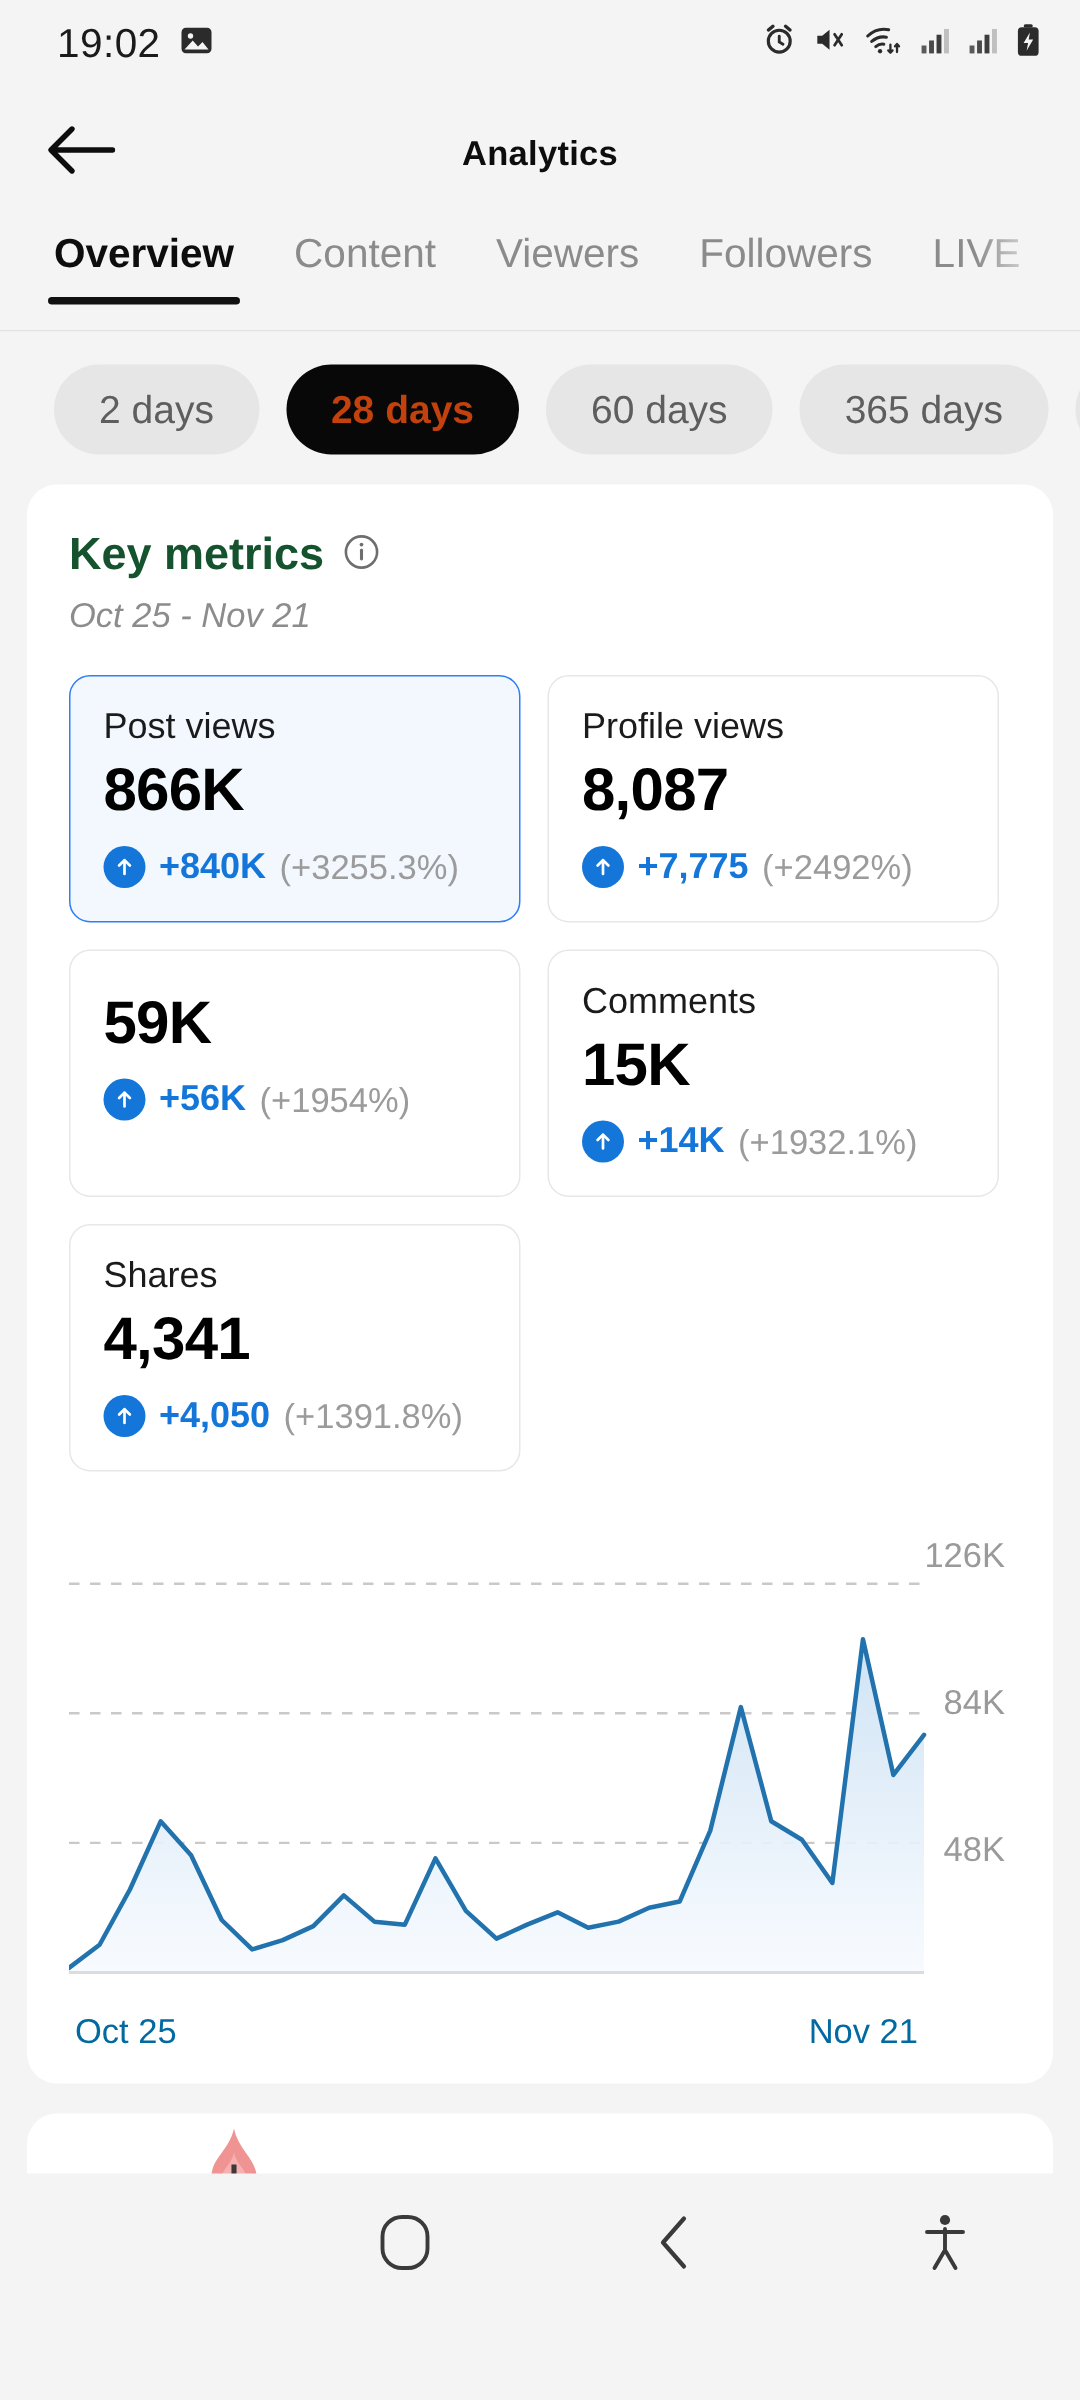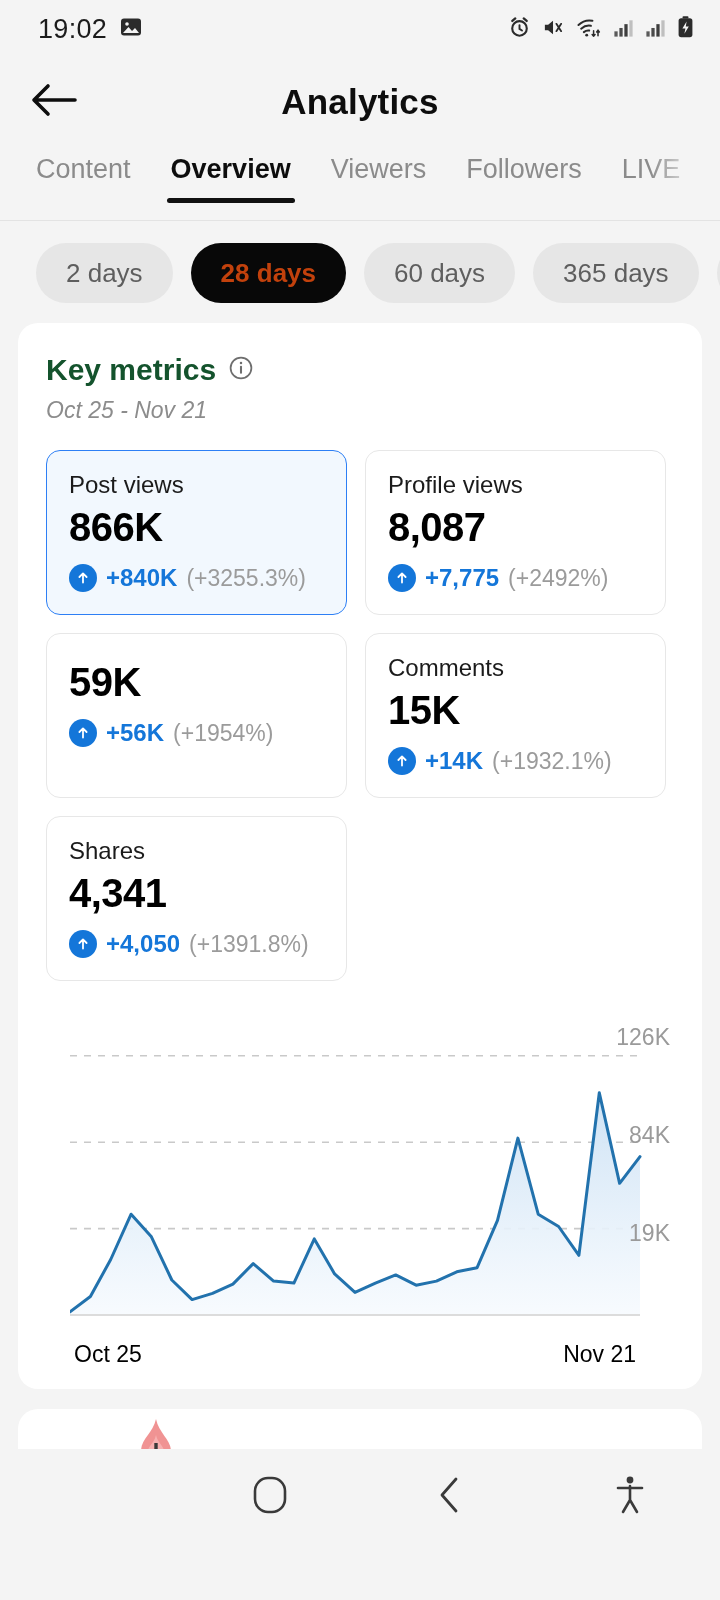--- a/index.html
+++ b/index.html
@@ -19,21 +19,21 @@
   }
   .sb-left { display:flex; align-items:center; gap:12px; }
   .sb-time { font-size:27px; color:#1b1b1b; letter-spacing:.3px; }
   .sb-right { display:flex; align-items:center; gap:11px; }
   .sb-ic { display:block; }
 
   
   .appbar { height:88px; background:#f4f4f4; position:relative; display:flex; align-items:center; }
   .back-btn { position:absolute; left:26px; top:50%; transform:translateY(-50%);
               width:56px; height:56px; display:flex; align-items:center; justify-content:center; }
-  .appbar-title { width:100%; text-align:center; font-size:35px; font-weight:bold; color:#0d0d0d; letter-spacing:.2px; }
+  .appbar-title { width:100%; text-align:center; font-size:23px; font-weight:bold; color:#0d0d0d; letter-spacing:.2px; }
 
   
   .tabs-wrap { position:relative; background:#f4f4f4; height:74px; }
   .tabs { display:flex; align-items:flex-start; height:74px; padding-left:36px; gap:40px; white-space:nowrap; }
   .tab { position:relative; font-size:27px; color:#8b8b8b; padding-top:8px; padding-bottom:18px; flex:0 0 auto; }
   .tab.active { color:#0d0d0d; font-weight:bold; }
   .tab.active::after {
     content:""; position:absolute; left:-4px; right:-4px; bottom:0; height:5px; background:#111; border-radius:3px;
   }
   .tabs-fade { position:absolute; right:0; top:0; width:70px; height:74px;
@@ -60,25 +60,25 @@
   .metric.selected { border-color:#2d7ff5; background:#f2f8fe; }
   .m-label { font-size:24px; color:#1b1b1b; }
   .m-value { font-size:40px; font-weight:bold; color:#000; margin-top:6px; letter-spacing:-.5px; }
   .m-delta { display:flex; align-items:center; gap:9px; margin-top:14px; }
   .arrow-badge { width:28px; height:28px; border-radius:50%; background:#1476d9;
                  display:flex; align-items:center; justify-content:center; flex:0 0 auto; }
   .m-delta-val { font-size:24px; color:#1476d9; font-weight:bold; }
   .m-delta-pct { font-size:23px; color:#9b9b9b; }
 
   
-  .chart-area { position:relative; margin-top:34px; height:340px;margin-left:24px; }
+  .chart-area { position:relative; margin-top:34px; height:340px; }
   .chart-svg { display:block; }
   .ylabel { position:absolute; right:4px; font-size:23px; color:#9a9a9a; transform:translateY(-50%); }
   .xaxis { display:flex; justify-content:space-between; padding:0 4px; margin-top:6px; }
-  .xlabel { font-size:23px; color:#000000; }
+  .xlabel { font-size:23px; color:#0369a1; }
   .chart-xwrap { width:570px; }
 
   
   .card-peek { background:#fff; border-radius:20px; margin-top:20px; height:120px; padding:30px 28px; overflow:hidden; }
   .peek-title { font-size:30px; font-weight:bold; color:#0d0d0d; }
 
   
   .watermark { position:absolute; left:-8px; bottom:8px; width:320px; height:104px; pointer-events:none; }
   .wm-text { font-size:66px; font-weight:bold; color:#9b9b9b; letter-spacing:-1px;
              font-family:"DejaVu Sans", sans-serif; position:absolute; left:6px; top:16px; }
@@ -160,22 +160,22 @@
         <svg width="46" height="36" viewBox="0 0 46 36">
             <path d="M44 18H4M17 4L3 18l14 14" stroke="#0d0d0d" stroke-width="3.6" fill="none" stroke-linecap="round" stroke-linejoin="round"></path>
           </svg>
       </span>
     </div>
     <div class="appbar-title">Analytics</div>
   </div>
 
   <div class="tabs-wrap">
     <div class="tabs">
+      <div class="tab active">Overview</div>
       <div class="tab">Content</div>
-      <div class="tab active">Overview</div>
       <div class="tab">Viewers</div>
       <div class="tab">Followers</div>
       <div class="tab">LIVE</div>
     </div>
     <div class="tabs-fade"></div>
   </div>
   <div class="tabs-divider"></div>
 
   <div class="pills-wrap">
     <div class="pills">
@@ -286,21 +286,21 @@
               <line x1="0" x2="570" y1="213.60000000000002" y2="213.60000000000002" stroke="#c9c9c9" stroke-width="1.6" stroke-dasharray="7 7"></line>
               <line x1="0" x2="570" y1="127.20000000000002" y2="127.20000000000002" stroke="#c9c9c9" stroke-width="1.6" stroke-dasharray="7 7"></line>
               <line x1="0" x2="570" y1="40.80000000000001" y2="40.80000000000001" stroke="#c9c9c9" stroke-width="1.6" stroke-dasharray="7 7"></line>
             </g>
           <path id="area-path" fill="url(#areaGrad)" d="M0.0 296.9 L20.4 281.5 L40.7 244.5 L61.1 199.2 L81.4 221.8 L101.8 265.0 L122.1 284.6 L142.5 278.4 L162.9 269.1 L183.2 248.6 L203.6 266.1 L223.9 268.1 L244.3 223.9 L264.6 258.9 L285.0 277.4 L305.4 268.1 L325.7 259.9 L346.1 270.2 L366.4 266.1 L386.8 256.8 L407.1 252.7 L427.5 205.4 L447.9 123.1 L468.2 199.2 L488.6 211.5 L508.9 240.3 L529.3 77.8 L549.6 168.3 L570.0 141.6 L570 300 L0 300 Z"></path>
           <path id="line-path" fill="none" stroke="#2272ad" stroke-width="3" stroke-linejoin="round" stroke-linecap="round" d="M0.0 296.9 L20.4 281.5 L40.7 244.5 L61.1 199.2 L81.4 221.8 L101.8 265.0 L122.1 284.6 L142.5 278.4 L162.9 269.1 L183.2 248.6 L203.6 266.1 L223.9 268.1 L244.3 223.9 L264.6 258.9 L285.0 277.4 L305.4 268.1 L325.7 259.9 L346.1 270.2 L366.4 266.1 L386.8 256.8 L407.1 252.7 L427.5 205.4 L447.9 123.1 L468.2 199.2 L488.6 211.5 L508.9 240.3 L529.3 77.8 L549.6 168.3 L570.0 141.6"></path>
           <line id="baseline" x1="0" y1="300" x2="570" y2="300" stroke="#dcdcdc" stroke-width="2"></line>
         </svg>
         <div class="ylabel" style="top:22px;">126K</div>
         <div class="ylabel" style="top:120px;">84K</div>
-        <div class="ylabel" style="top:218px;">19K</div>
+        <div class="ylabel" style="top:218px;">48K</div>
         <div class="chart-xwrap">
           <div class="xaxis">
             <span class="xlabel">Oct 25</span>
             <span class="xlabel">Nov 21</span>
           </div>
         </div>
       </div>
 
     </div>
 

